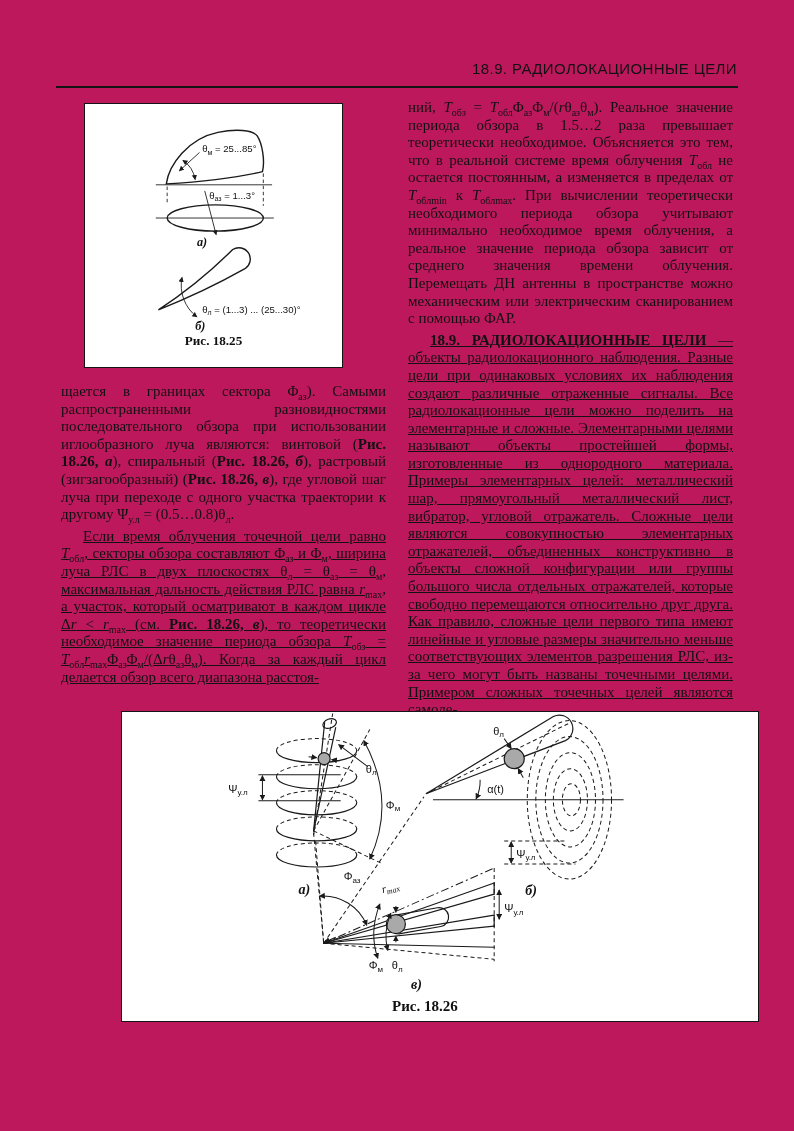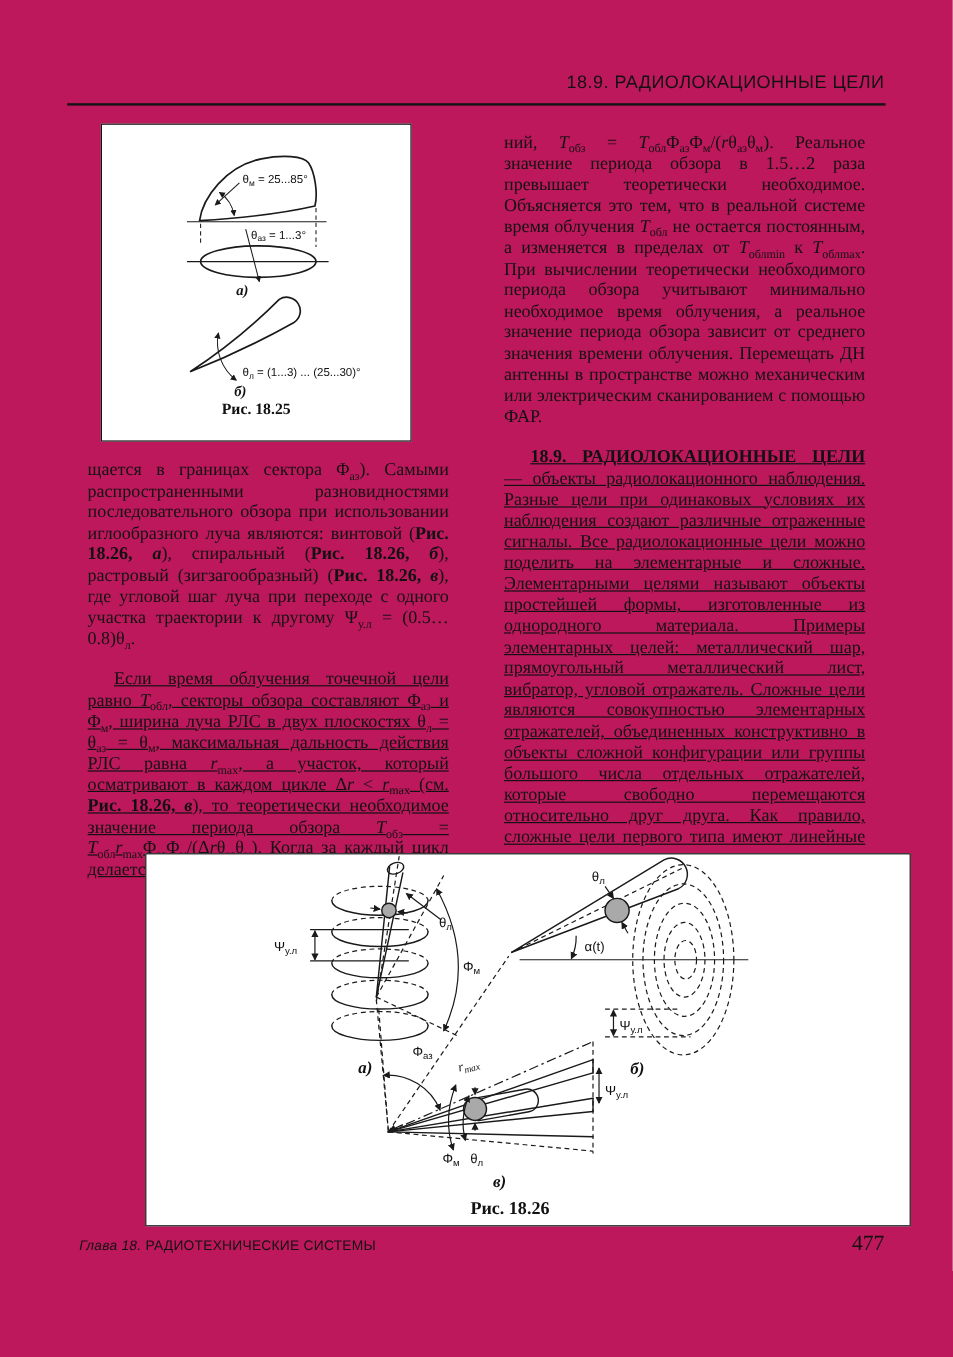--- a/index.html
+++ b/index.html
@@ -12,21 +12,21 @@
   .running-head{
     position:absolute;top:60px;right:57px;
     font-family:"Liberation Sans", sans-serif;
     font-size:15px;letter-spacing:.4px;color:#111;
   }
   .head-rule{position:absolute;left:56px;right:56px;top:86px;height:2px;background:#141414;}
   
   .col{position:absolute;top:95px;width:333px;font-size:15px;line-height:17.6px;text-align:justify;}
   .col-left{left:57px;}
   .col-right{left:404px;}
-  .para{margin:16px;}
+  .para{margin:4px;}
   .para.indent{text-indent:22px;text-decoration:underline;}
   .para sub{font-size:10px;line-height:0;}
   .para i{font-style:italic;}
   .para b{font-weight:bold;}
   
   .figbox{border:1.6px solid #141414;background:#fff;box-sizing:border-box;}
   .fig25{position:relative;margin:8px 0 15px 27px;width:259px;height:265px;}
   .fig26{position:absolute;left:81px;top:695px;width:638px;height:311px;}
   .figbox svg{display:block;width:100%;height:100%;}
   
@@ -202,21 +202,14 @@
         <path class="thin" d="M268,200 Q260,219 265,237" marker-start="url(#ah26)" marker-end="url(#ah26)"></path>
         <text class="flabel" x="246" y="256"><tspan>Φ</tspan><tspan class="ss" dy="2.5">м</tspan></text>
         <text class="flabel" x="269" y="256"><tspan>θ</tspan><tspan class="ss" dy="2.5">л</tspan></text>
         <text class="fpart" x="288" y="276">в)</text>
       </g>
 
       <text class="fcap" x="302" y="298" text-anchor="middle">Рис. 18.26</text>
     </svg>
   </figure>
 
-  <div class="footer">
-    <div class="footer-left">
-      <span class="chap">Глава 18.</span>
-      <span>РАДИОТЕХНИЧЕСКИЕ СИСТЕМЫ</span>
-    </div>
-    <div class="footer-page">477</div>
-  </div>
 
 </div>
 
 </body></html>

